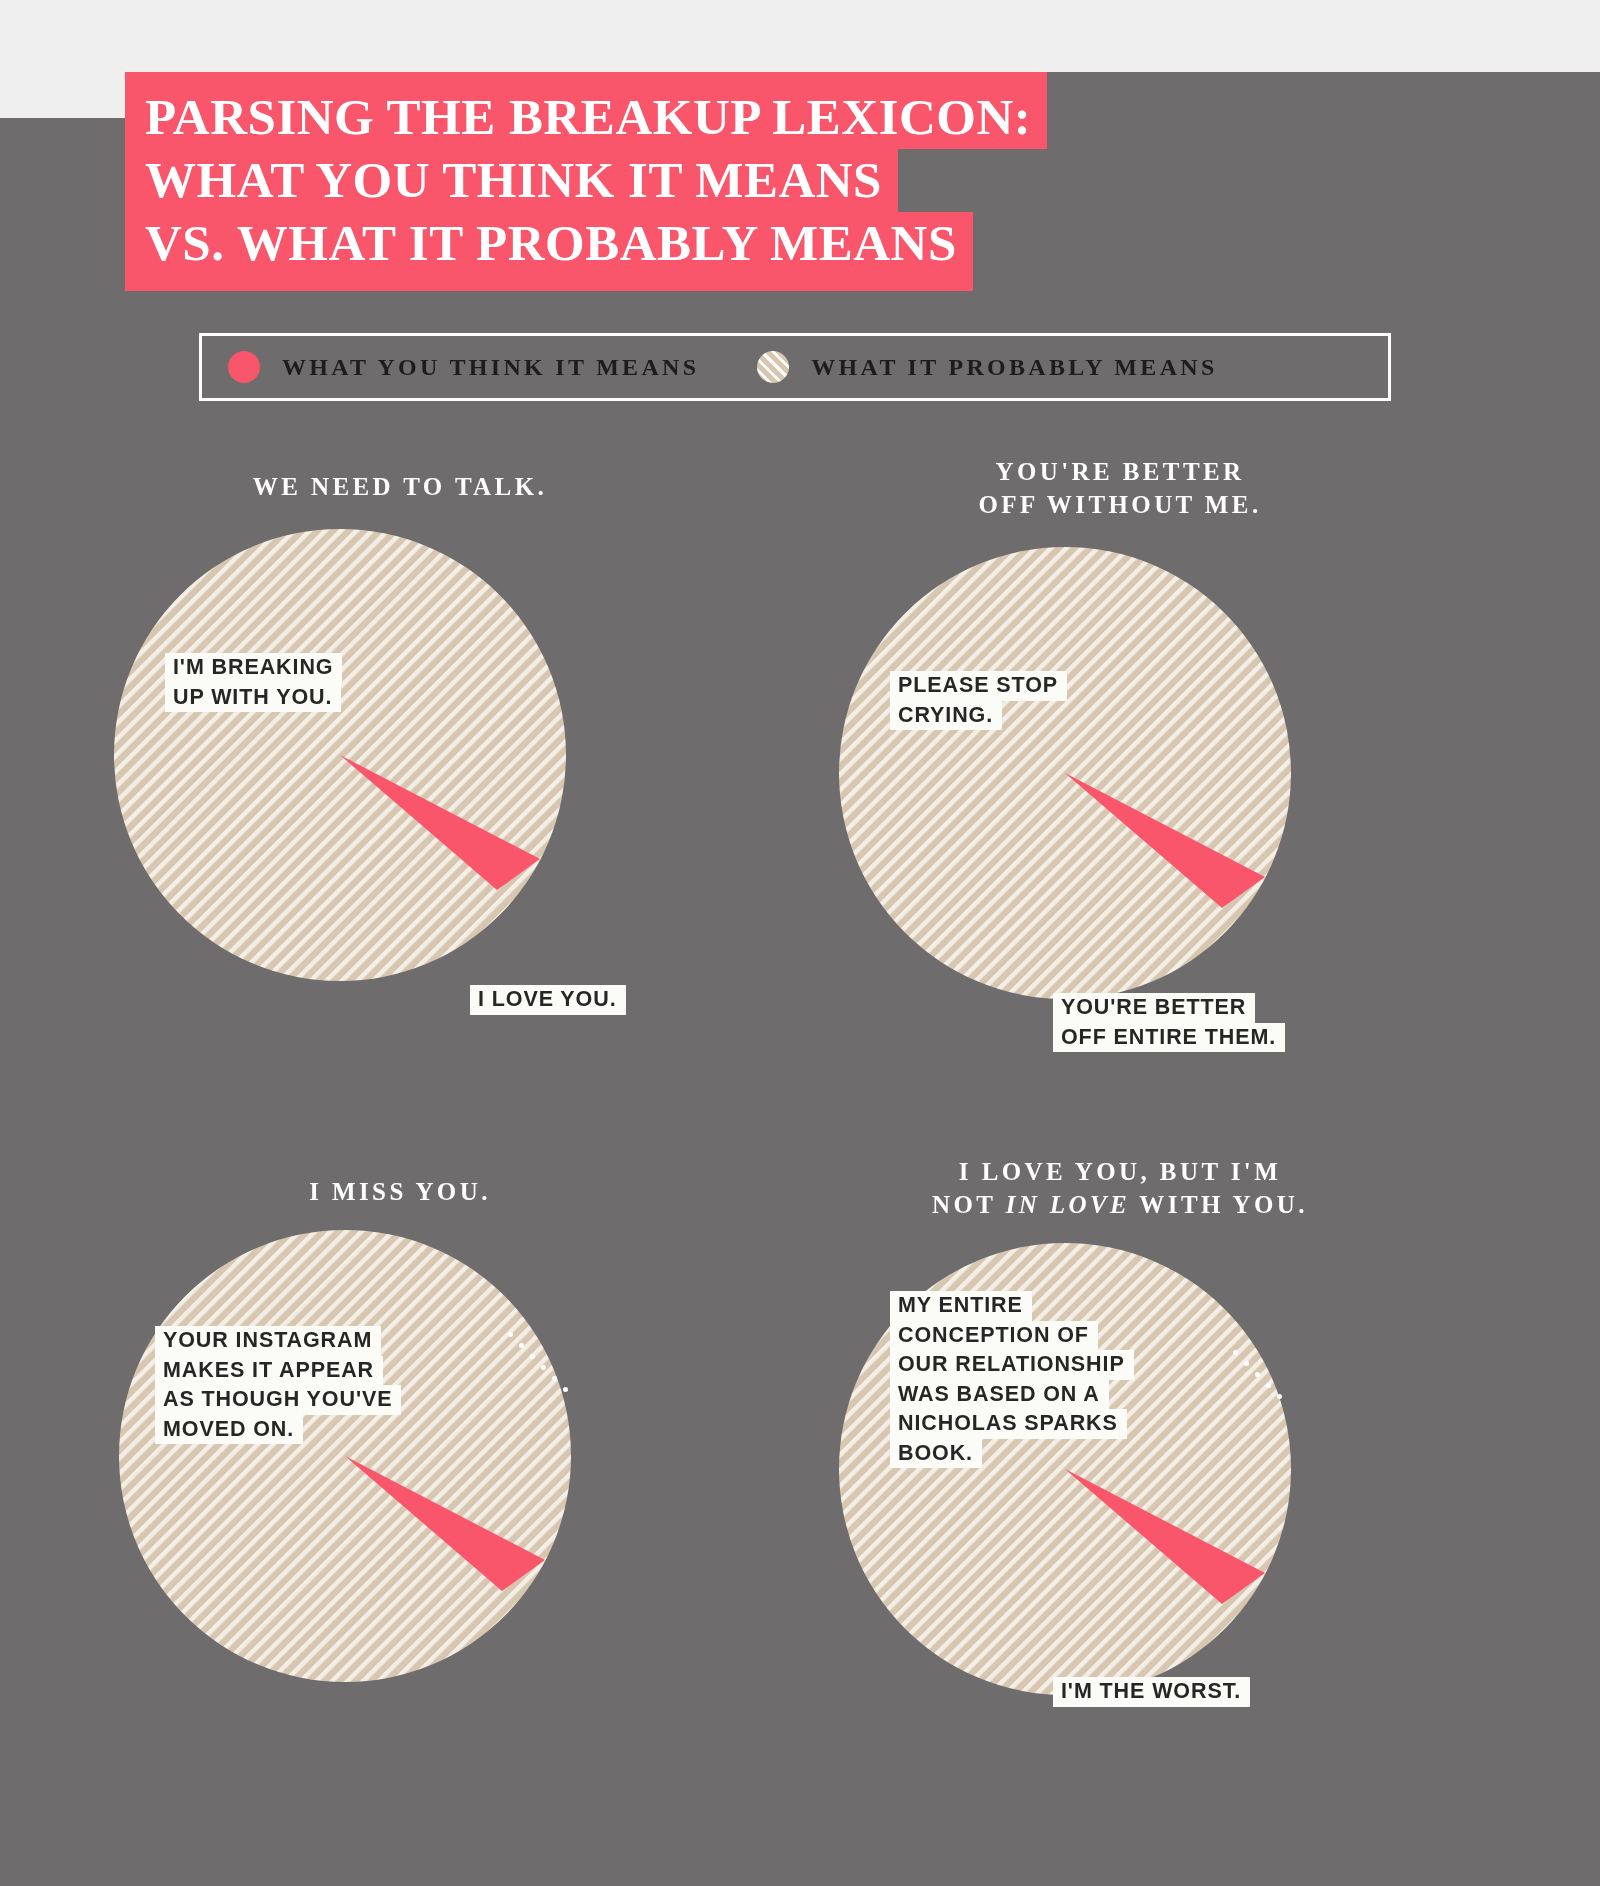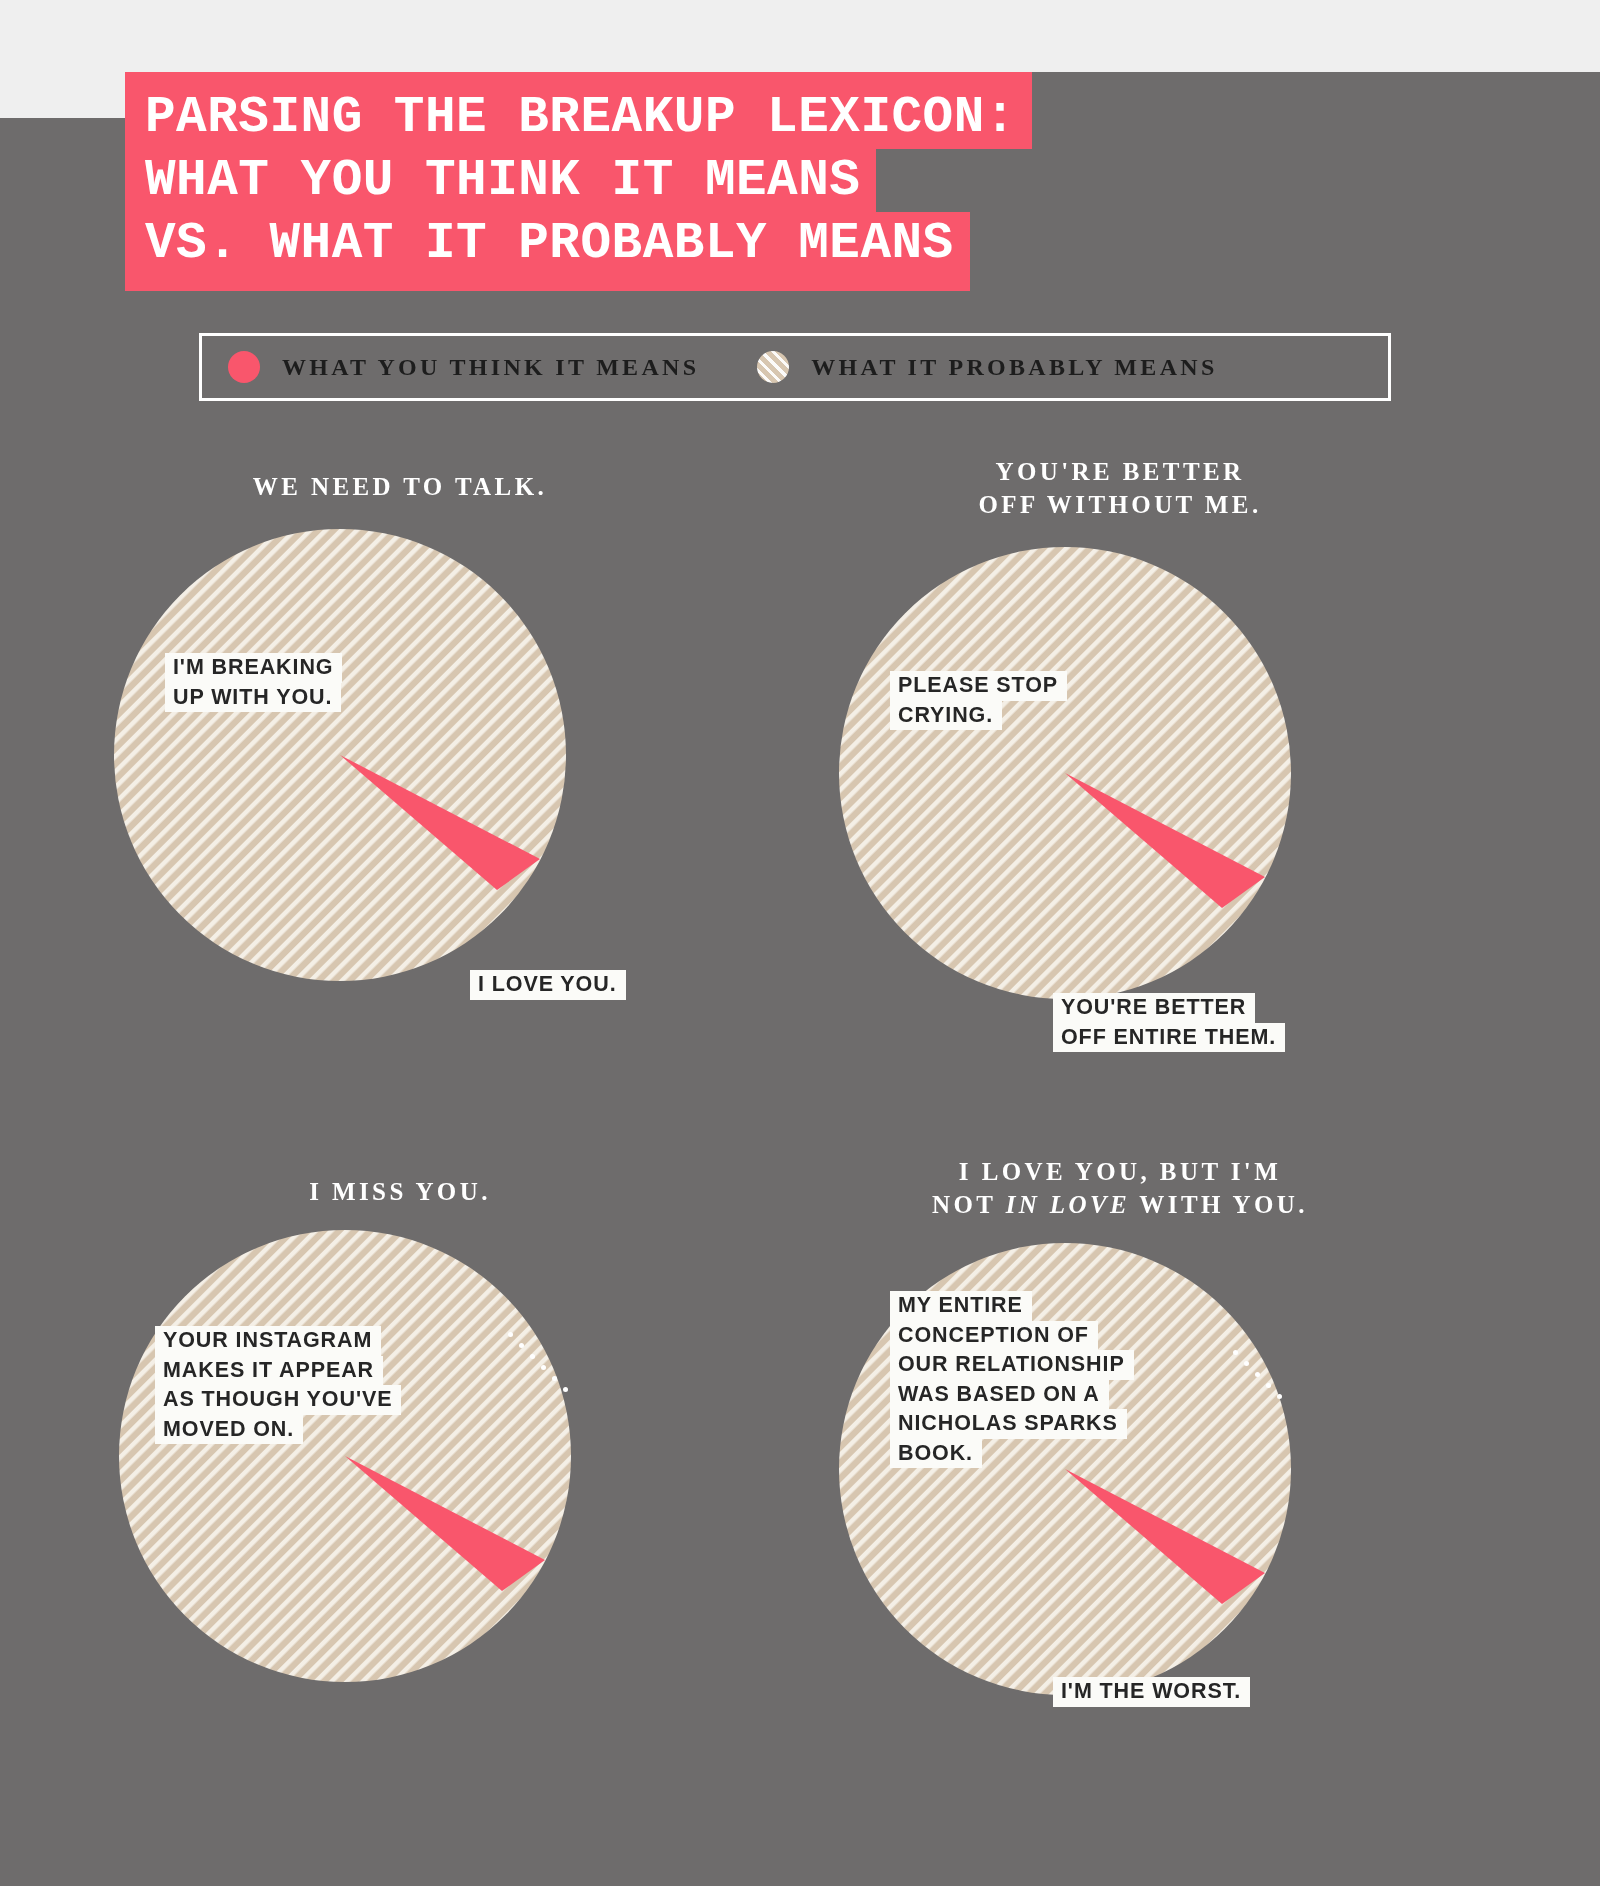--- a/index.html
+++ b/index.html
@@ -31,21 +31,21 @@
   #title-block {
     position: absolute;
     left: 125px;
     top: 72px;
     z-index: 5;
   }
   .title-line {
     display: table;
     background: #f9566c;
     color: #ffffff;
-    font-family: Liberation Mono, monospace;
+    font-family: Liberation Serif, serif;
     font-weight: bold;
     font-size: 51px;
     line-height: 63px;
     letter-spacing: 0.5px;
     padding: 4px 16px 4px 20px;
     white-space: nowrap;
   }
   #title-line-1 { padding-top: 14px; padding-bottom: 0px; }
   #title-line-2 { padding-top: 0px;  padding-bottom: 0px; }
   #title-line-3 { padding-top: 0px;  padding-bottom: 16px; }
@@ -142,21 +142,21 @@
     padding: 1px 9px 1px 8px;
     white-space: nowrap;
   }
   #inner-label-0 { left: 55px;  top: 128px; }
   #inner-label-1 { left: 55px;  top: 128px; }
   #inner-label-2 { left: 40px;  top: 100px; }
   #inner-label-3 { left: 55px;  top: 52px;  }
 
   
   .outer-label { position: absolute; z-index: 3; }
-  #outer-label-0 { left: 360px; top: 445px; }
+  #outer-label-0 { left: 360px; top: 460px; }
   #outer-label-1 { left: 218px; top: 450px; }
   #outer-label-2 { left: 360px; top: 438px; }
   #outer-label-3 { left: 218px; top: 438px; }
 
   
   .leader { position: absolute; z-index: 2; }
   .leader-dot {
     position: absolute;
     width: 5px; height: 5px;
     border-radius: 50%;

